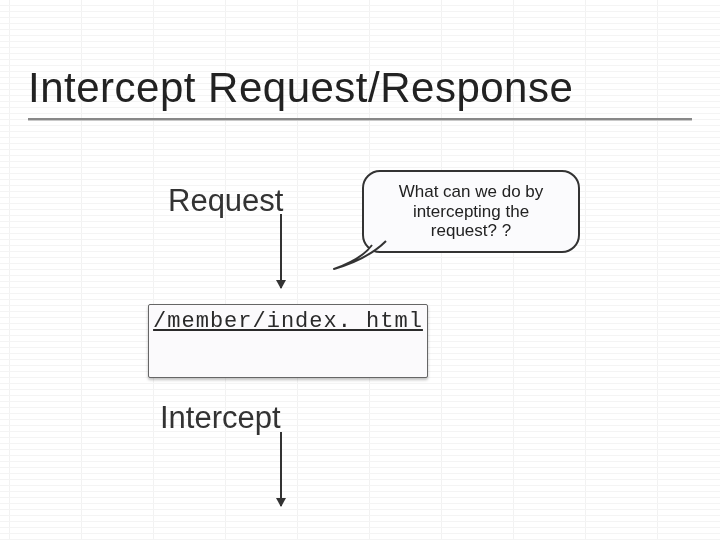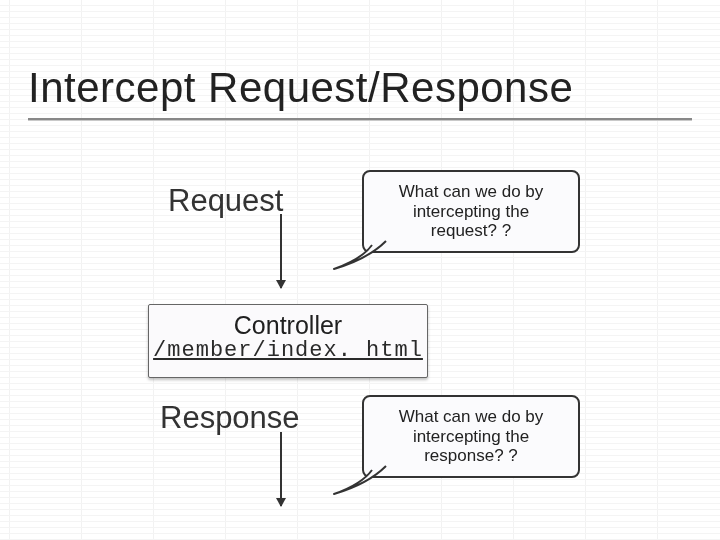--- a/index.html
+++ b/index.html
@@ -73,21 +73,21 @@
     margin-top: -2px;
     letter-spacing: 1px;
     text-decoration: underline;
   }
 
   
   .callout {
     position: absolute;
     background: #fbfbfd;
     border: 2px solid #333;
-    border-radius: 8px;
+    border-radius: 18px;
     padding: 10px 16px;
     text-align: center;
     font-size: 17px;
     color: #222;
     line-height: 1.15;
   }
   .callout.req { left: 362px; top: 170px; width: 218px; }
   .callout.res { left: 362px; top: 395px; width: 218px; }
 
   .callout .tail {
@@ -132,27 +132,20 @@
   <div class="arrow down req-arrow"></div>
 
   <div class="callout req">
     <span>What can we do by intercepting the request? ?</span>
     <svg class="tail" viewBox="0 0 70 34">
       <path d="M58 2 Q40 20 6 30 Q34 20 44 6" fill="#fbfbfd" stroke="#333" stroke-width="2" stroke-linejoin="round"></path>
     </svg>
   </div>
 
   <div class="controller-box">
-    <div class="ctl-title">Controller</div>
     <div class="ctl-path">/member/index. html</div>
   </div>
 
-  <div class="label-response">Response</div>
+  <div class="label-response">Intercept</div>
   <div class="arrow down res-arrow"></div>
 
-  <div class="callout res">
-    <span>What can we do by intercepting the response? ?</span>
-    <svg class="tail" viewBox="0 0 70 34">
-      <path d="M58 2 Q40 20 6 30 Q34 20 44 6" fill="#fbfbfd" stroke="#333" stroke-width="2" stroke-linejoin="round"></path>
-    </svg>
-  </div>
 
 </div>
 
 </body></html>

